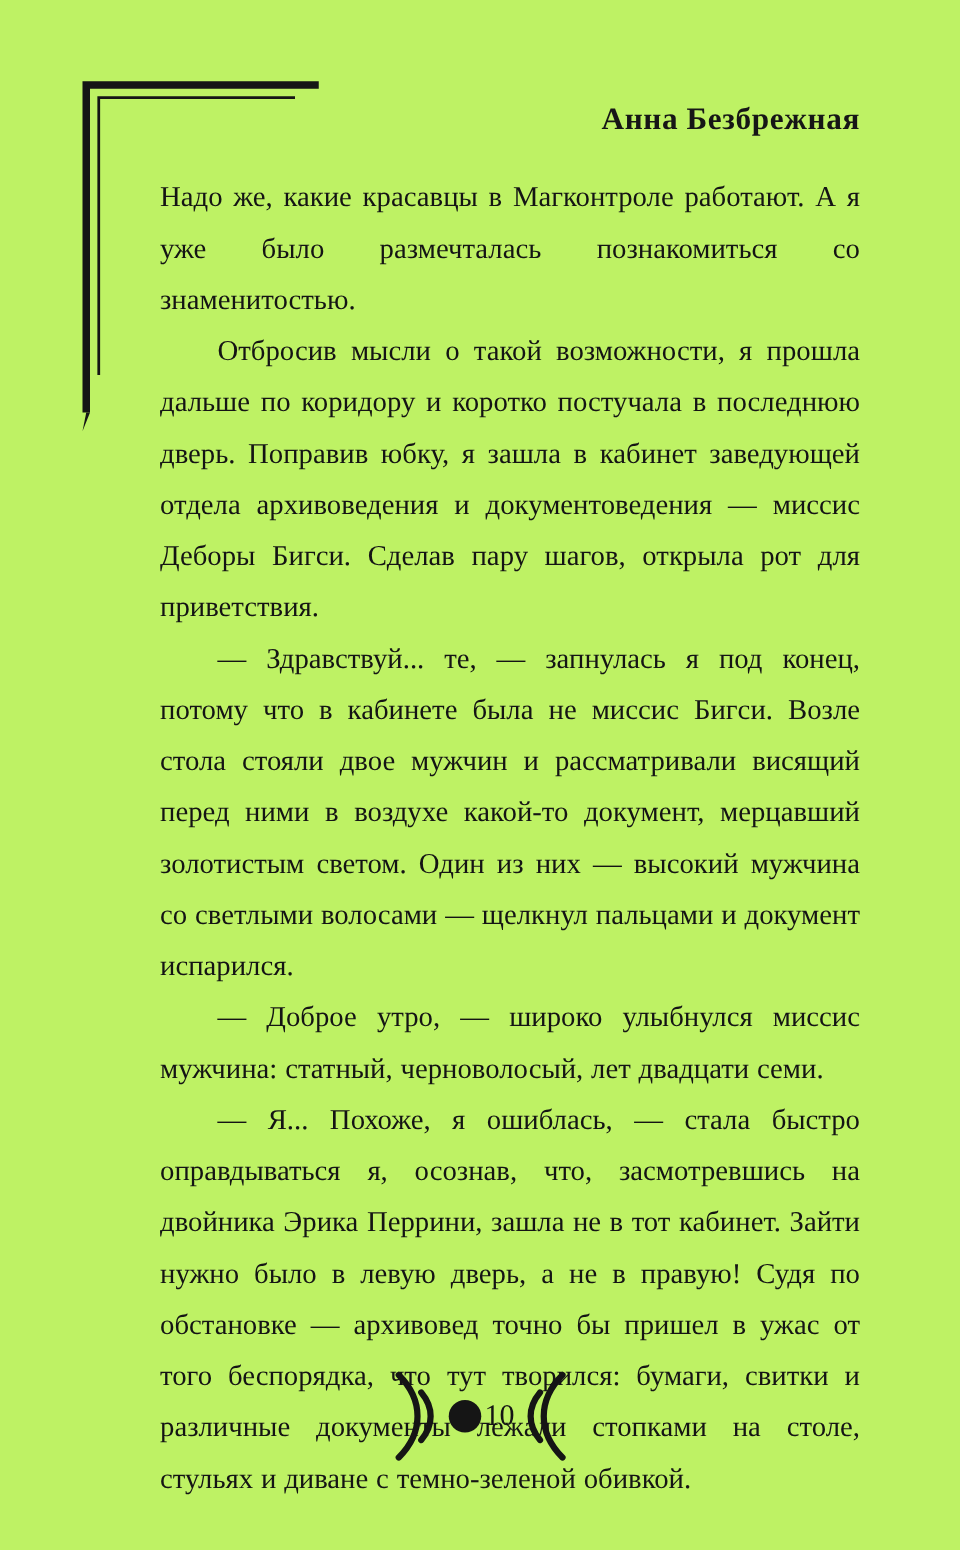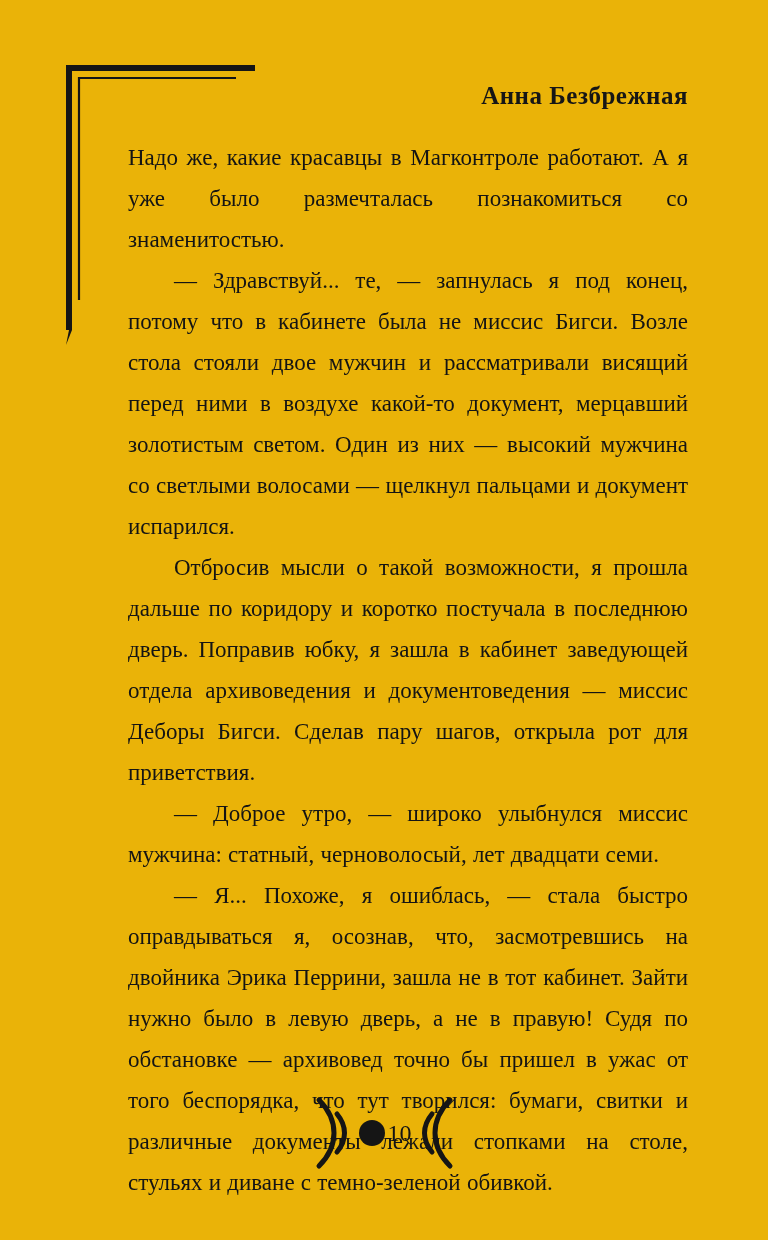--- a/index.html
+++ b/index.html
@@ -4,21 +4,21 @@
 <style>
   html, body {
     margin: 0;
     padding: 0;
     background: #e8e8e8;
   }
   .page {
     position: relative;
     width: 768px;
     height: 1240px;
-    background: #eab308;
+    background: #bef264;
     overflow: hidden;
     font-family: "Liberation Serif", "DejaVu Serif", serif;
     color: #141414;
   }
   .corner-ornament {
     position: absolute;
     left: 58px;
     top: 62px;
     width: 200px;
     height: 285px;
@@ -86,22 +86,22 @@
   <svg class="corner-ornament" viewBox="0 0 200 285" xmlns="http://www.w3.org/2000/svg">
     <path class="ink" d="M197 6 L11 6 L11 268" fill="none" stroke="#151515" stroke-width="6"></path>
     <path class="ink" d="M178 16 L21 16 L21 238" fill="none" stroke="#151515" stroke-width="2.2"></path>
     <path d="M11 268 L8 283 L14 268 Z" fill="#151515"></path>
   </svg>
 
   <div class="running-head">Анна Безбрежная</div>
 
   <section class="body-text" id="paragraphs">
       <p>Надо же, какие красавцы в Магконтроле работают. А я уже было размечталась познакомиться со знаменитостью.</p>
+      <p class="indent">Отбросив мысли о такой возможности, я прошла дальше по коридору и коротко постучала в последнюю дверь. Поправив юбку, я зашла в кабинет заведующей отдела архивоведения и документоведения — миссис Деборы Бигси. Сделав пару шагов, открыла рот для приветствия.</p>
       <p class="indent">— Здравствуй... те, — запнулась я под конец, потому что в кабинете была не миссис Бигси. Возле стола стояли двое мужчин и рассматривали висящий перед ними в воздухе какой-то документ, мерцавший золотистым светом. Один из них — высокий мужчина со светлыми волосами — щелкнул пальцами и документ испарился.</p>
-      <p class="indent">Отбросив мысли о такой возможности, я прошла дальше по коридору и коротко постучала в последнюю дверь. Поправив юбку, я зашла в кабинет заведующей отдела архивоведения и документоведения — миссис Деборы Бигси. Сделав пару шагов, открыла рот для приветствия.</p>
       <p class="indent">— Доброе утро, — широко улыбнулся миссис мужчина: статный, черноволосый, лет двадцати семи.</p>
       <p class="indent">— Я... Похоже, я ошиблась, — стала быстро оправдываться я, осознав, что, засмотревшись на двойника Эрика Перрини, зашла не в тот кабинет. Зайти нужно было в левую дверь, а не в правую! Судя по обстановке — архивовед точно бы пришел в ужас от того беспорядка, что тут творился: бумаги, свитки и различные документы лежали стопками на столе, стульях и диване с темно-зеленой обивкой.</p>
     </section>
 
   <footer class="page-footer">
     <svg width="42" height="74" viewBox="0 0 42 74" xmlns="http://www.w3.org/2000/svg">
       <path d="M10 4 C 30 24, 30 50, 10 70" fill="none" stroke="#151515" stroke-width="5" stroke-linecap="round"></path>
       <path d="M28 18 C 38 30, 38 44, 28 56" fill="none" stroke="#151515" stroke-width="5" stroke-linecap="round"></path>
     </svg>
     <div class="footer-center">

